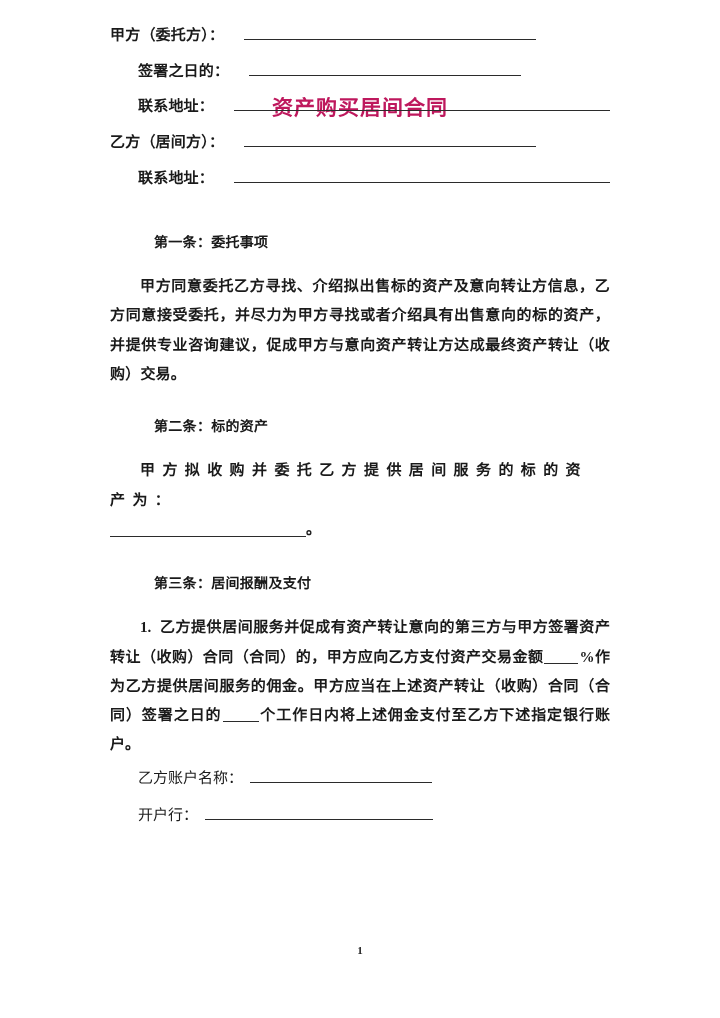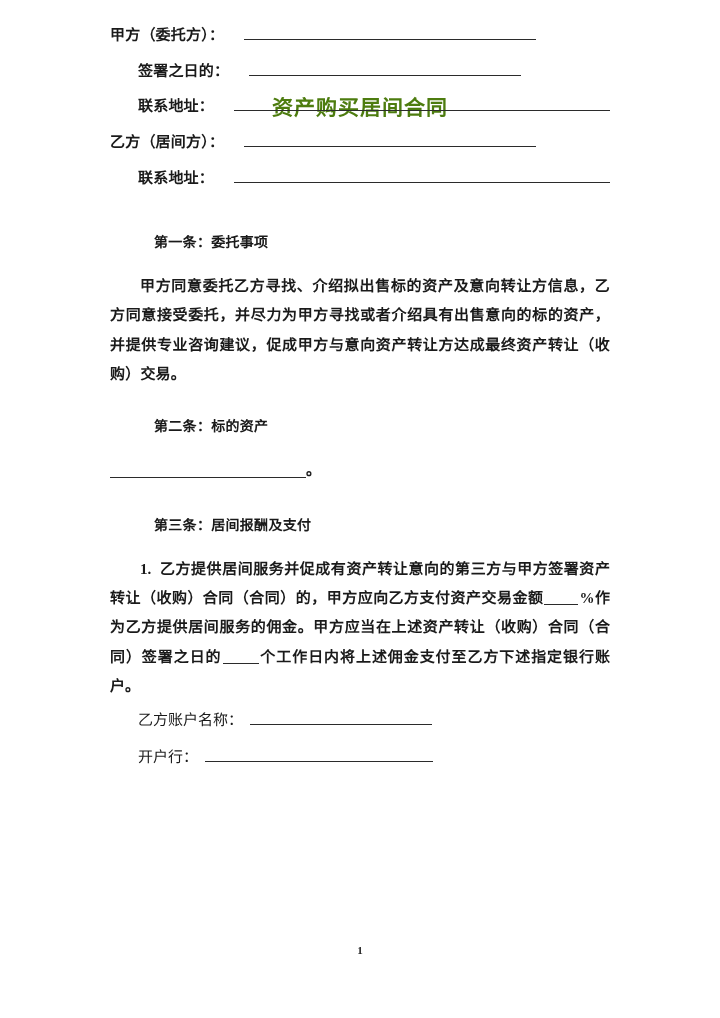--- a/index.html
+++ b/index.html
@@ -31,21 +31,21 @@
   
   .doc-title {
     text-align: center;
     font-size: 21px;
     font-weight: bold;
     letter-spacing: 1px;
     margin: 0;
     padding-top: 96px;
     padding-bottom: 0;
     line-height: 1.2;
-    color: #4d7c0f;
+    color: #be185d;
   }
 
   
   .party-block {
     margin-top: 26px;
   }
   .field-row {
     display: flex;
     align-items: baseline;
     font-size: 15px;
@@ -242,20 +242,23 @@
     <div class="spacer-sm"></div>
 
     <p class="section-head">第一条：委托事项</p>
 
     <p class="para">甲方同意委托乙方寻找、介绍拟出售标的资产及意向转让方信息，乙方同意接受委托，并尽力为甲方寻找或者介绍具有出售意向的标的资产，并提供专业咨询建议，促成甲方与意向资产转让方达成最终资产转让（收购）交易。</p>
 
     <div class="spacer-sm"></div>
 
     <p class="section-head">第二条：标的资产</p>
 
+    <p class="para-spread">
+      <span class="spread-inner">甲方拟收购并委托乙方提供居间服务的标的资产为：</span>
+    </p>
 
     <div class="rule-line-row">
       <span class="rule-line"></span><span class="rule-period">。</span>
     </div>
 
     <div class="spacer-md"></div>
 
     <p class="section-head">第三条：居间报酬及支付</p>
 
     <p class="clause">

